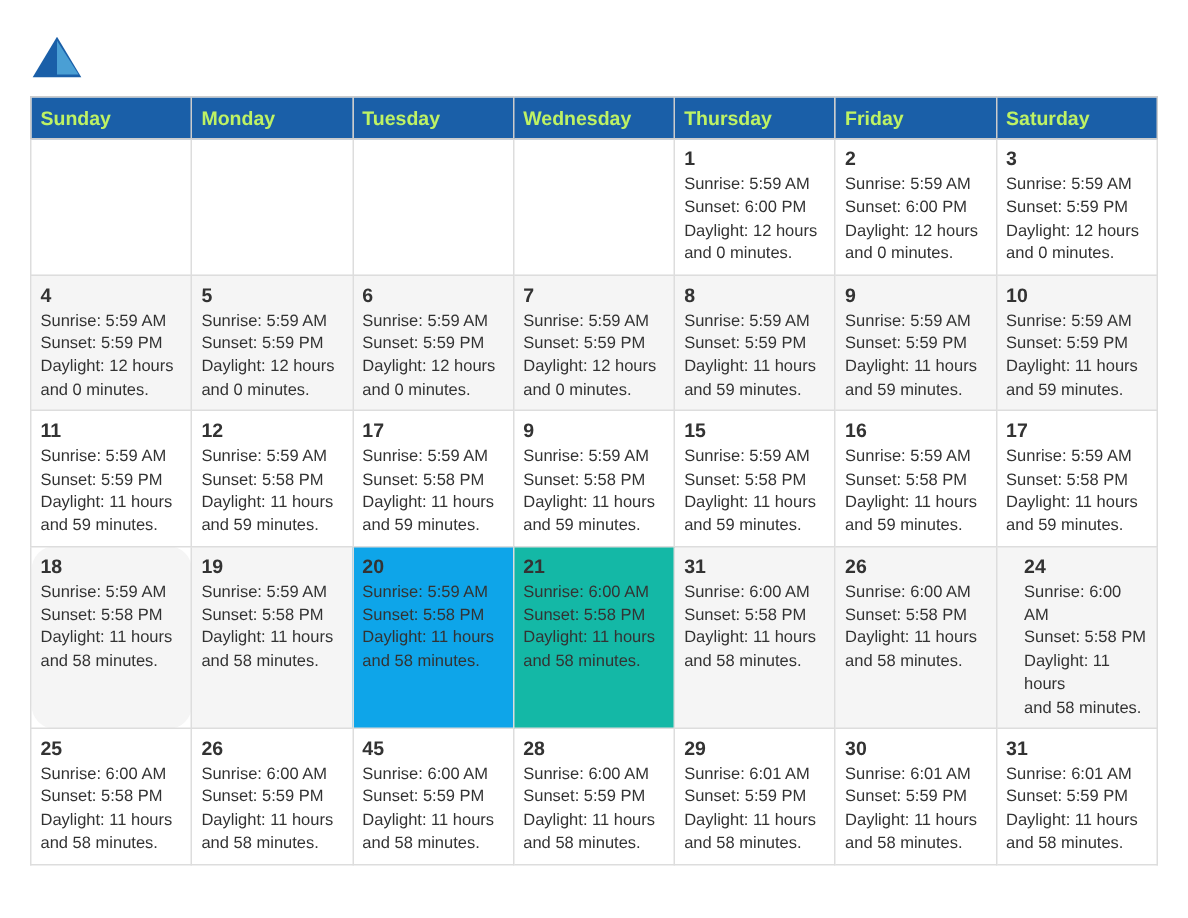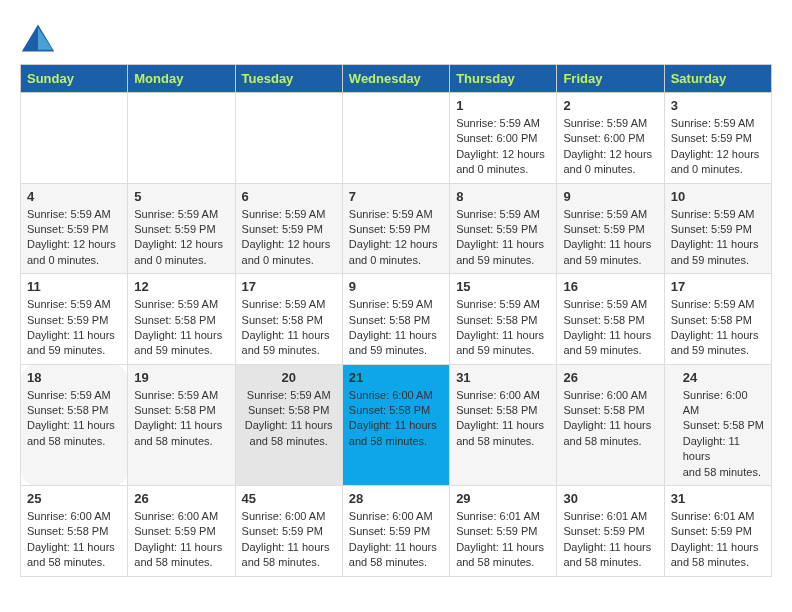--- a/index.html
+++ b/index.html
@@ -267,28 +267,28 @@
 Daylight: 11 hours
 and 58 minutes.</div>
         </td>
         <td style="background: rgb(245, 245, 245);">
           <div class="day-num">19</div>
           <div class="day-info" style="white-space: pre-line;">Sunrise: 5:59 AM
 Sunset: 5:58 PM
 Daylight: 11 hours
 and 58 minutes.</div>
         </td>
-        <td style="background: #e5e5e5; text-align: center;">
+        <td style="background: #0ea5e9;">
           <div class="day-num">20</div>
           <div class="day-info" style="white-space: pre-line;">Sunrise: 5:59 AM
 Sunset: 5:58 PM
 Daylight: 11 hours
 and 58 minutes.</div>
         </td>
-        <td style="background: #0ea5e9;">
+        <td style="background: #14b8a6;">
           <div class="day-num">21</div>
           <div class="day-info" style="white-space: pre-line;">Sunrise: 6:00 AM
 Sunset: 5:58 PM
 Daylight: 11 hours
 and 58 minutes.</div>
         </td>
         <td style="background: rgb(245, 245, 245);">
           <div class="day-num">31</div>
           <div class="day-info" style="white-space: pre-line;">Sunrise: 6:00 AM
 Sunset: 5:58 PM

